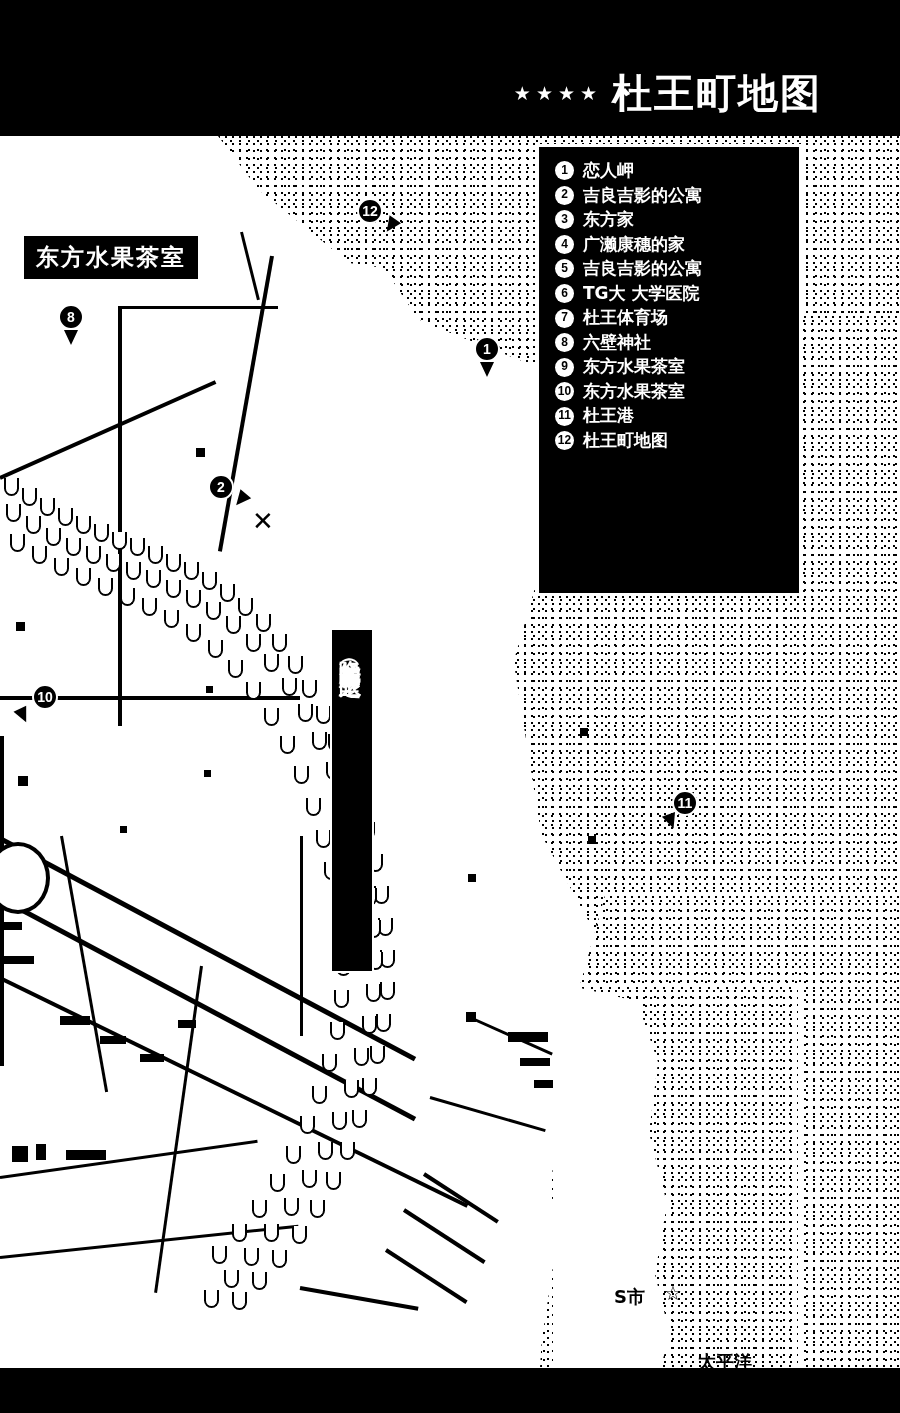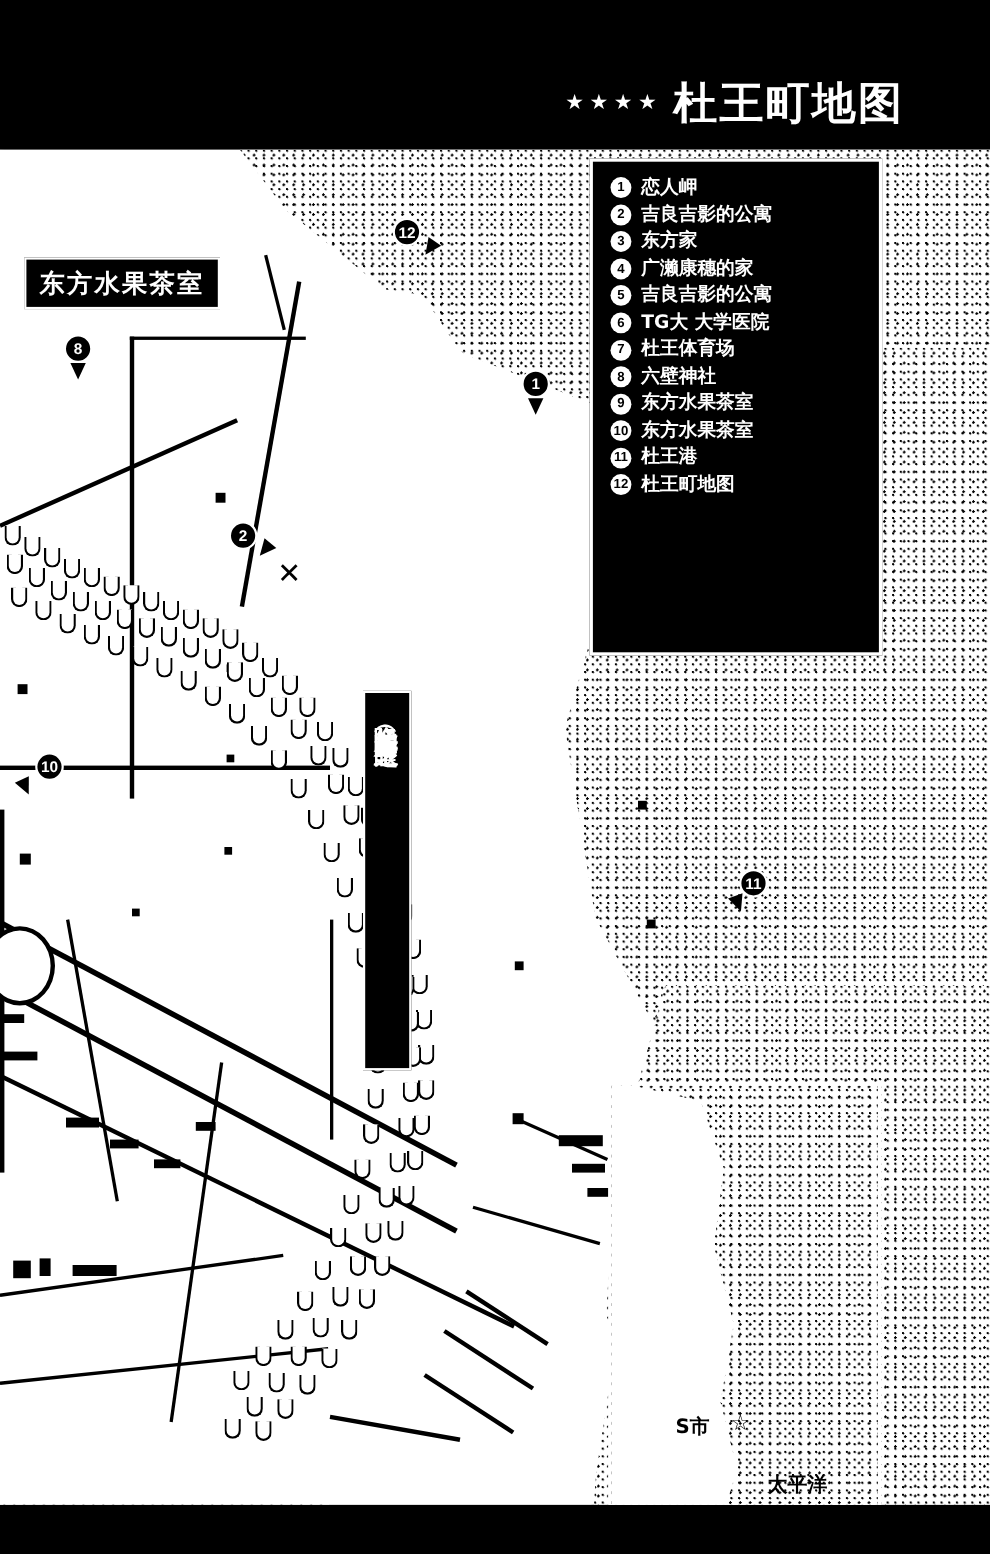--- a/index.html
+++ b/index.html
@@ -94,21 +94,21 @@
   }
   .inset .sea{left:-4px;top:-4px;width:260px;height:500px;}
   .inset-land{
     position:absolute;background:#fff;
   }
   .inset-label{
     position:absolute;font-size:18px;font-weight:bold;color:#000;
     font-family:"DejaVu Sans","Liberation Sans",sans-serif;z-index:4;
   }
   #smarket{left:58px;top:298px;}
-  #pacific{left:142px;top:350px;text-align:center;}
+  #pacific{left:142px;top:363px;text-align:center;}
   .star-mark{position:absolute;left:108px;top:294px;font-size:20px;z-index:4;}
 
   
   .hatch{position:absolute;z-index:3;}
   .hatch span{
     position:absolute;width:11px;height:16px;border:2px solid #000;
     border-top:none;border-radius:0 0 9px 9px;background:#fff;
   }
   .cross{position:absolute;font-size:26px;font-weight:bold;z-index:5;}
 </style>

